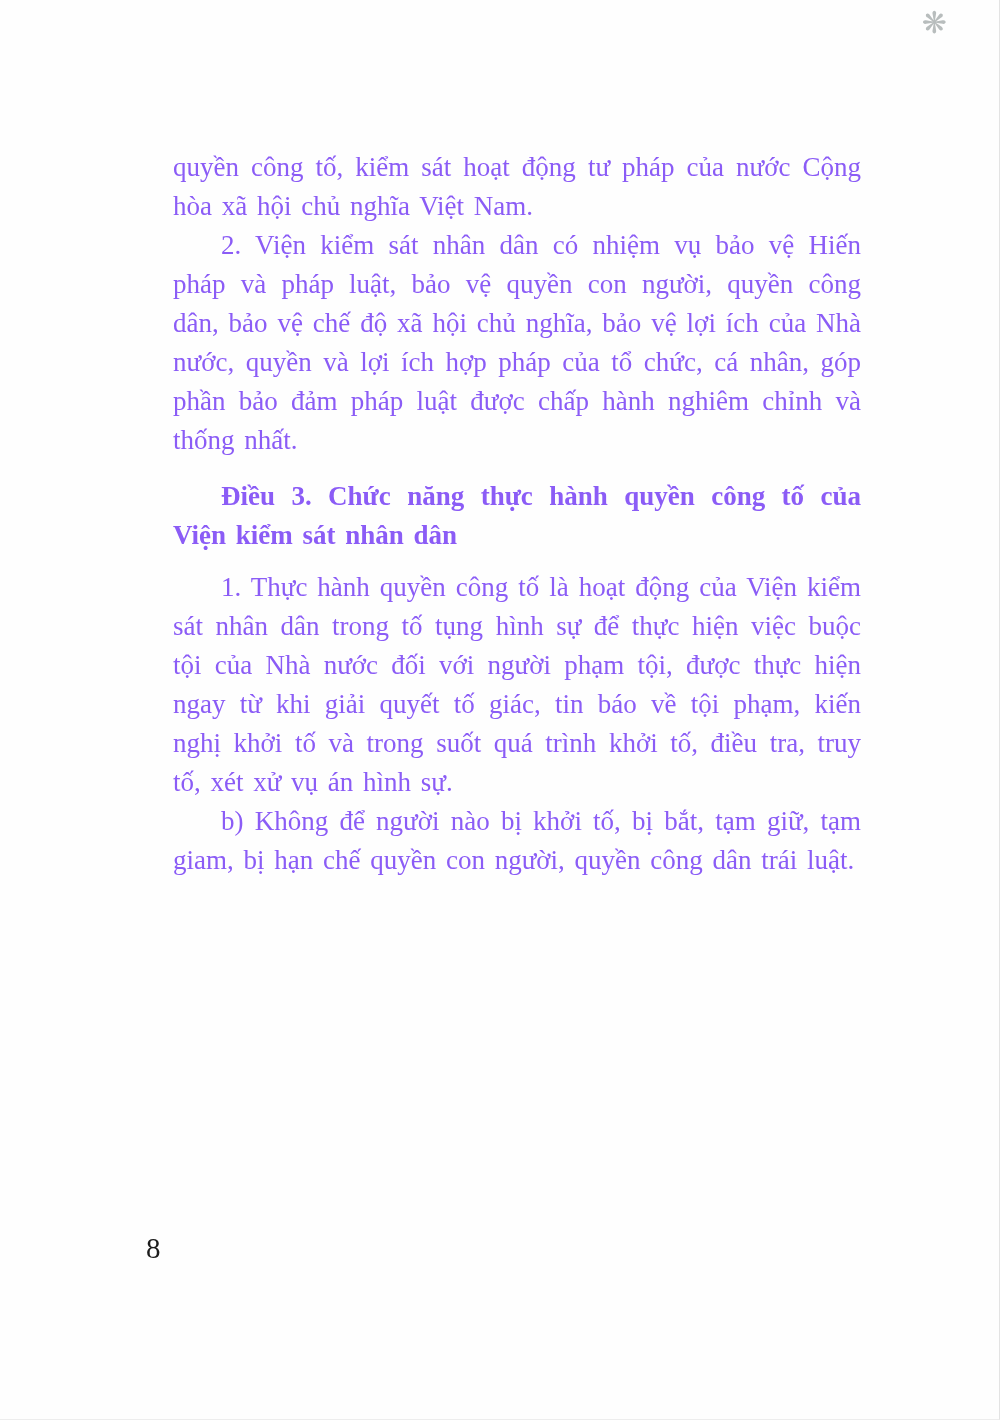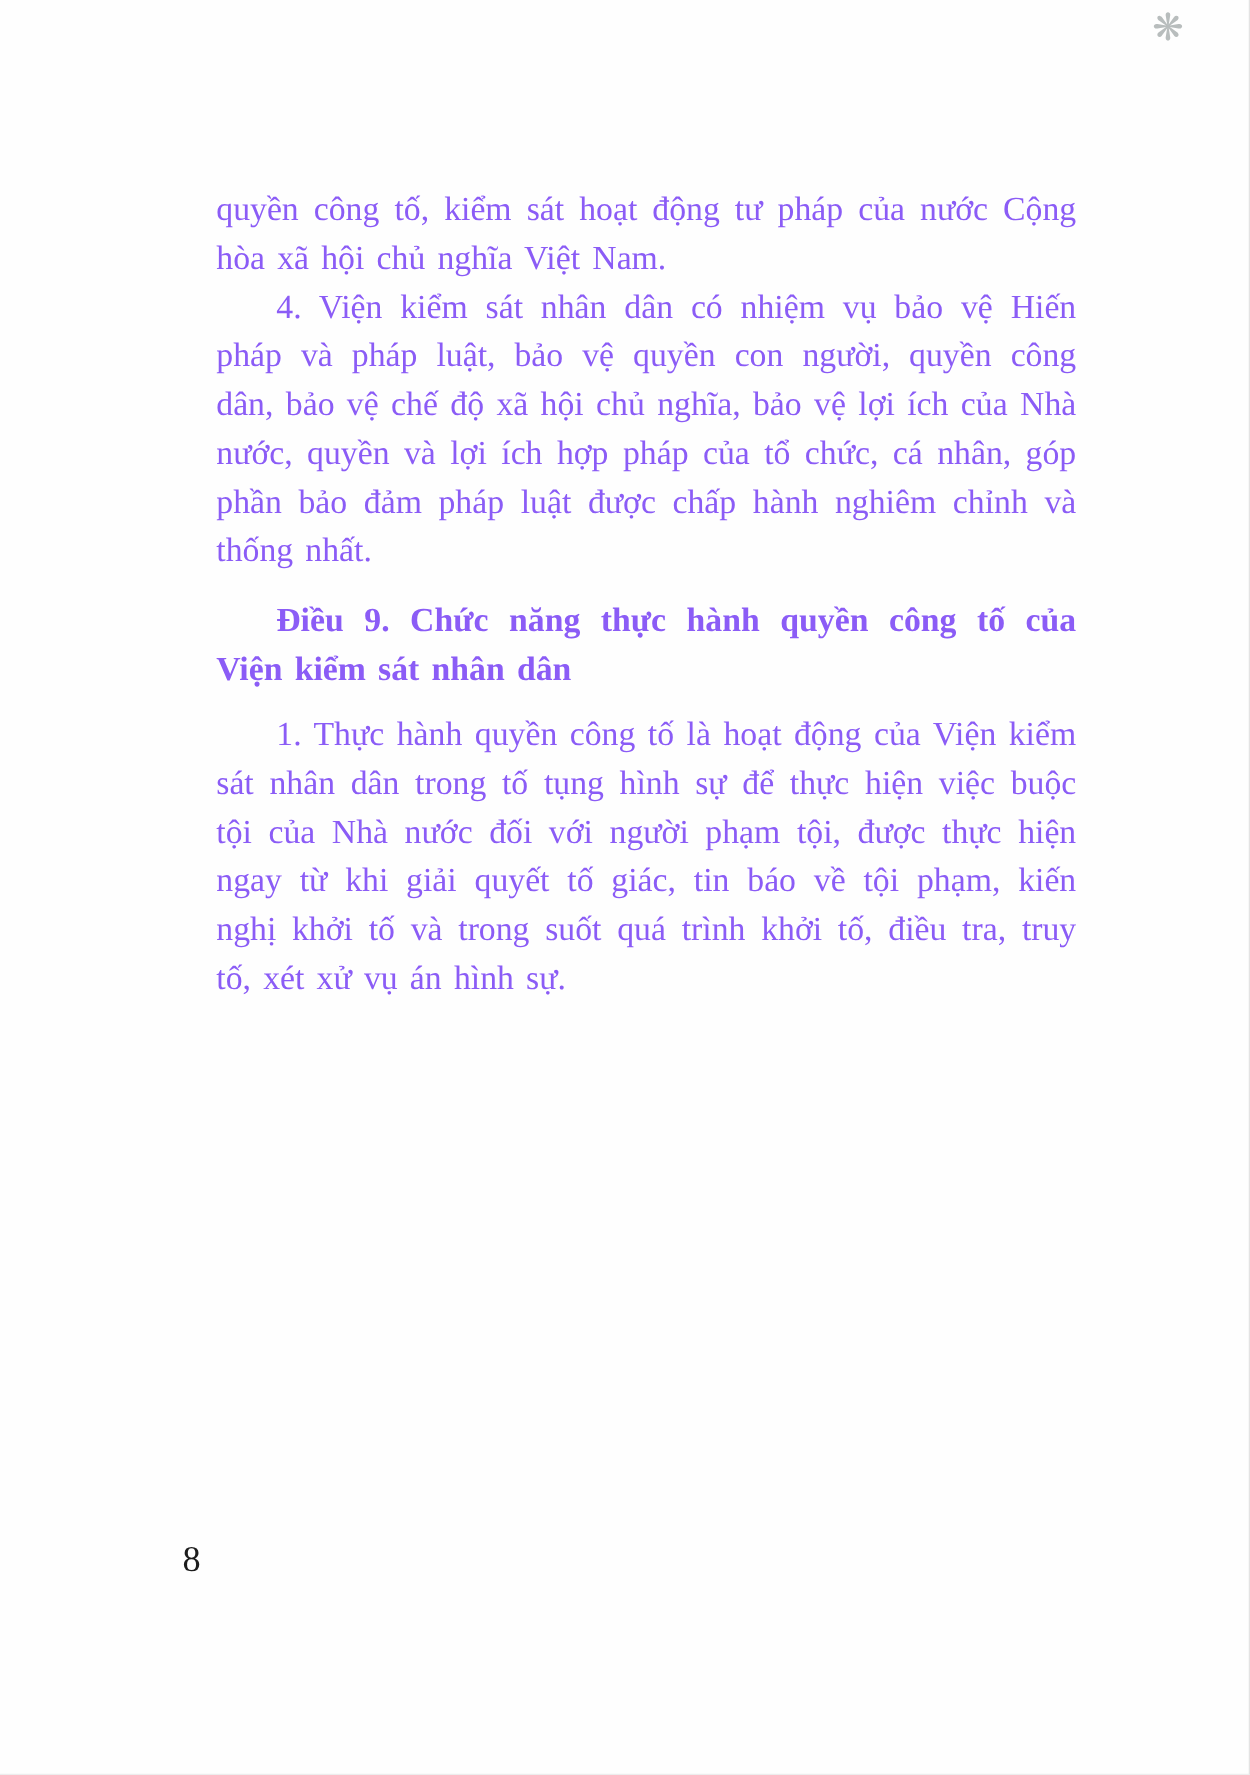--- a/index.html
+++ b/index.html
@@ -61,26 +61,27 @@
 <body>
 
 <div class="page">
 
   <div class="corner-icon">❋</div>
 
   <div class="text-block">
 
     <p class="para no-indent">quyền công tố, kiểm sát hoạt động tư pháp của nước Cộng hòa xã hội chủ nghĩa Việt Nam.</p>
 
-    <p class="para">4. Viện kiểm sát nhân dân có nhiệm vụ bảo vệ Hiến pháp và pháp luật, bảo vệ quyền con người, quyền công dân, bảo vệ chế độ xã hội chủ nghĩa, bảo vệ lợi ích của Nhà nước, quyền và lợi ích hợp pháp của tổ chức, cá nhân, góp phần bảo đảm pháp luật được chấp hành nghiêm chỉnh và thống nhất.</p>
+    <p class="para">2. Viện kiểm sát nhân dân có nhiệm vụ bảo vệ Hiến pháp và pháp luật, bảo vệ quyền con người, quyền công dân, bảo vệ chế độ xã hội chủ nghĩa, bảo vệ lợi ích của Nhà nước, quyền và lợi ích hợp pháp của tổ chức, cá nhân, góp phần bảo đảm pháp luật được chấp hành nghiêm chỉnh và thống nhất.</p>
 
-    <p class="article-heading">Điều 9. Chức năng thực hành quyền công tố của Viện kiểm sát nhân dân</p>
+    <p class="article-heading">Điều 3. Chức năng thực hành quyền công tố của Viện kiểm sát nhân dân</p>
 
     <p class="para">1. Thực hành quyền công tố là hoạt động của Viện kiểm sát nhân dân trong tố tụng hình sự để thực hiện việc buộc tội của Nhà nước đối với người phạm tội, được thực hiện ngay từ khi giải quyết tố giác, tin báo về tội phạm, kiến nghị khởi tố và trong suốt quá trình khởi tố, điều tra, truy tố, xét xử vụ án hình sự.</p>
 
 
 
+    <p class="para">b) Không để người nào bị khởi tố, bị bắt, tạm giữ, tạm giam, bị hạn chế quyền con người, quyền công dân trái luật.</p>
 
   </div>
 
   <div class="page-number">8</div>
 
 </div>
 
 </body></html>

